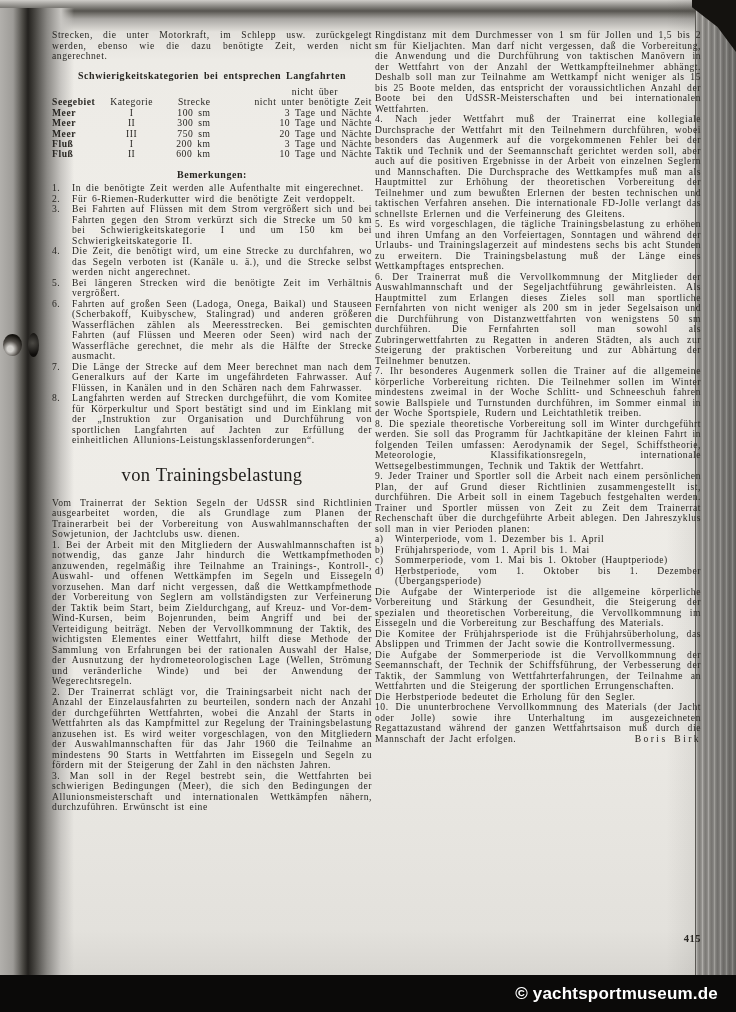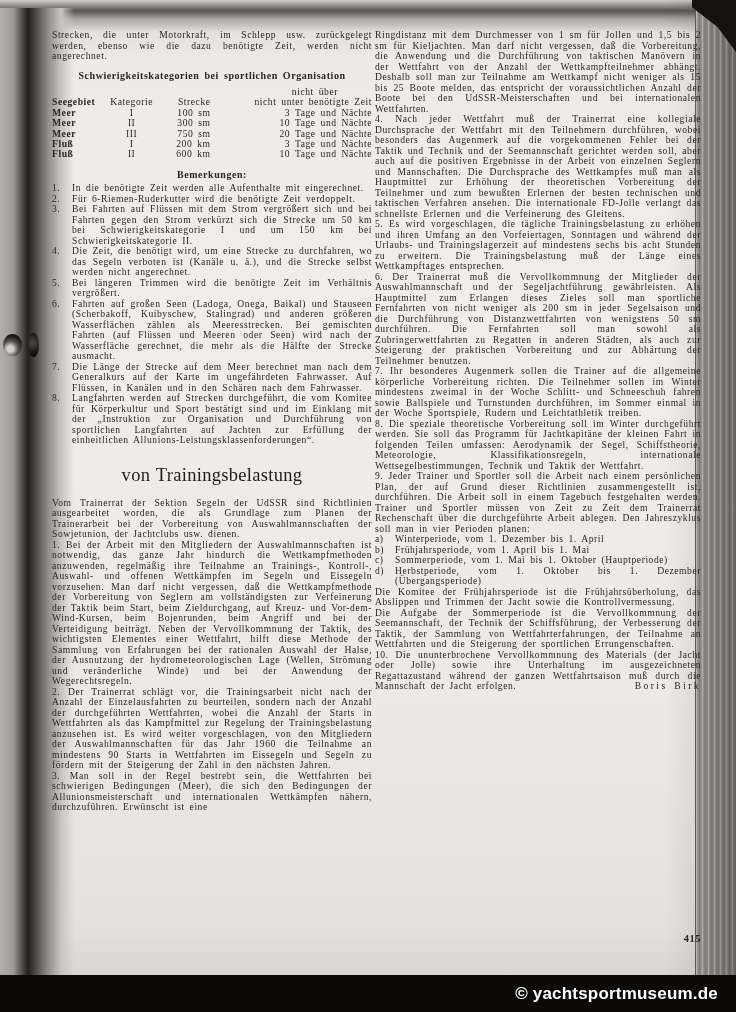--- a/index.html
+++ b/index.html
@@ -70,21 +70,21 @@
   <div class="paper"></div>
   <div class="gutter"></div>
   <div class="screw-a"></div>
   <div class="screw-b"></div>
   <div class="edge"></div>
   <div class="wedge"></div>
 
   <div class="col col-left">
     <p>Strecken, die unter Motorkraft, im Schlepp usw. zurückgelegt werden, ebenso wie die dazu benötigte Zeit, werden nicht angerechnet.</p>
 
-    <div class="table-title">Schwierigkeitskategorien bei sportlichen Organisation</div>
+    <div class="table-title">Schwierigkeitskategorien bei entsprechen Langfahrten</div>
 
     <table>
       <tbody>
         <tr>
           <td class="c1"></td>
           <td class="c2"></td>
           <td class="c3"></td>
           <td class="c4 over">nicht über</td>
         </tr>
         <tr>
@@ -139,21 +139,21 @@
     <div class="hang">
       <span class="hnum">3.</span>
       <span class="htext">Bei Fahrten auf Flüssen mit dem Strom vergrößert sich und bei Fahrten gegen den Strom verkürzt sich die Strecke um 50 km bei Schwierigkeitskategorie I und um 150 km bei Schwierigkeitskategorie II.</span>
     </div>
     <div class="hang">
       <span class="hnum">4.</span>
       <span class="htext">Die Zeit, die benötigt wird, um eine Strecke zu durchfahren, wo das Segeln verboten ist (Kanäle u. ä.), und die Strecke selbst werden nicht angerechnet.</span>
     </div>
     <div class="hang">
       <span class="hnum">5.</span>
-      <span class="htext">Bei längeren Trimmen wird die benötigte Zeit im Verhältnis vergrößert.</span>
+      <span class="htext">Bei längeren Strecken wird die benötigte Zeit im Verhältnis vergrößert.</span>
     </div>
     <div class="hang">
       <span class="hnum">6.</span>
       <span class="htext">Fahrten auf großen Seen (Ladoga, Onega, Baikal) und Stauseen (Scherbakoff, Kuibyschew, Stalingrad) und anderen größeren Wasserflächen zählen als Meeresstrecken. Bei gemischten Fahrten (auf Flüssen und Meeren oder Seen) wird nach der Wasserfläche gerechnet, die mehr als die Hälfte der Strecke ausmacht.</span>
     </div>
     <div class="hang">
       <span class="hnum">7.</span>
       <span class="htext">Die Länge der Strecke auf dem Meer berechnet man nach dem Generalkurs auf der Karte im ungefährdeten Fahrwasser. Auf Flüssen, in Kanälen und in den Schären nach dem Fahrwasser.</span>
     </div>
     <div class="hang">
@@ -190,22 +190,24 @@
     </div>
     <div class="hang">
       <span class="hnum">c)</span>
       <span class="htext">Sommerperiode, vom 1. Mai bis 1. Oktober (Hauptperiode)</span>
     </div>
     <div class="hang">
       <span class="hnum">d)</span>
       <span class="htext">Herbstperiode, vom 1. Oktober bis 1. Dezember (Übergangsperiode)</span>
     </div>
 
+    <p>Die Aufgabe der Winterperiode ist die allgemeine körperliche Vorbereitung und Stärkung der Gesundheit, die Steigerung der spezialen und theoretischen Vorbereitung, die Vervollkommnung im Eissegeln und die Vorbereitung zur Beschaffung des Materials.</p>
     <p>Die Komitee der Frühjahrsperiode ist die Frühjahrsüberholung, das Abslippen und Trimmen der Jacht sowie die Kontrollvermessung.</p>
     <p>Die Aufgabe der Sommerperiode ist die Vervollkommnung der Seemannschaft, der Technik der Schiffsführung, der Verbesserung der Taktik, der Sammlung von Wettfahrterfahrungen, der Teilnahme an Wettfahrten und die Steigerung der sportlichen Errungenschaften.</p>
+    <p>Die Herbstperiode bedeutet die Erholung für den Segler.</p>
     <p>
       <span>10. Die ununterbrochene Vervollkommnung des Materials (der Jacht oder Jolle) sowie ihre Unterhaltung im ausgezeichneten Regattazustand während der ganzen Wettfahrtsaison muß durch die Mannschaft der Jacht erfolgen.</span>
       <span class="author">Boris Birk</span>
     </p>
   </div>
 
   <div class="pagenum">415</div>
 
   <div class="footer">
     <span>© yachtsportmuseum.de</span>

